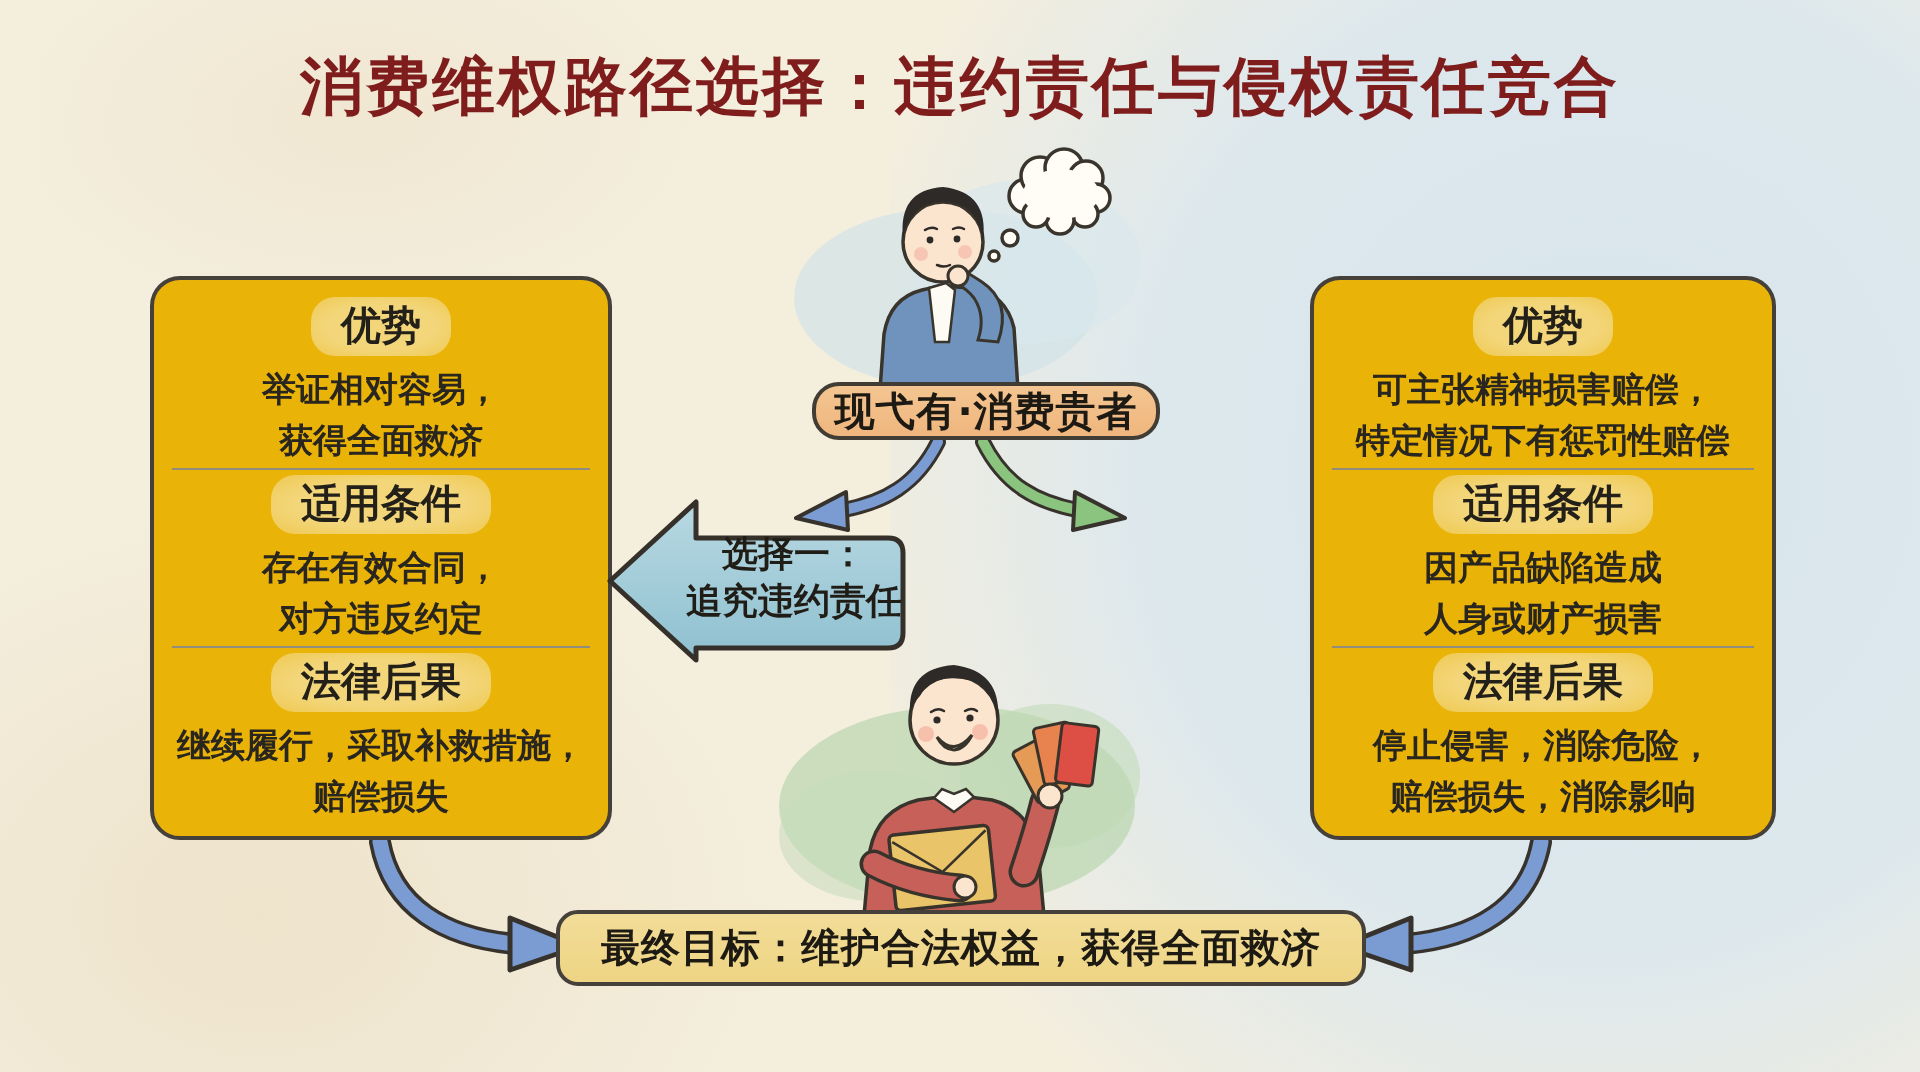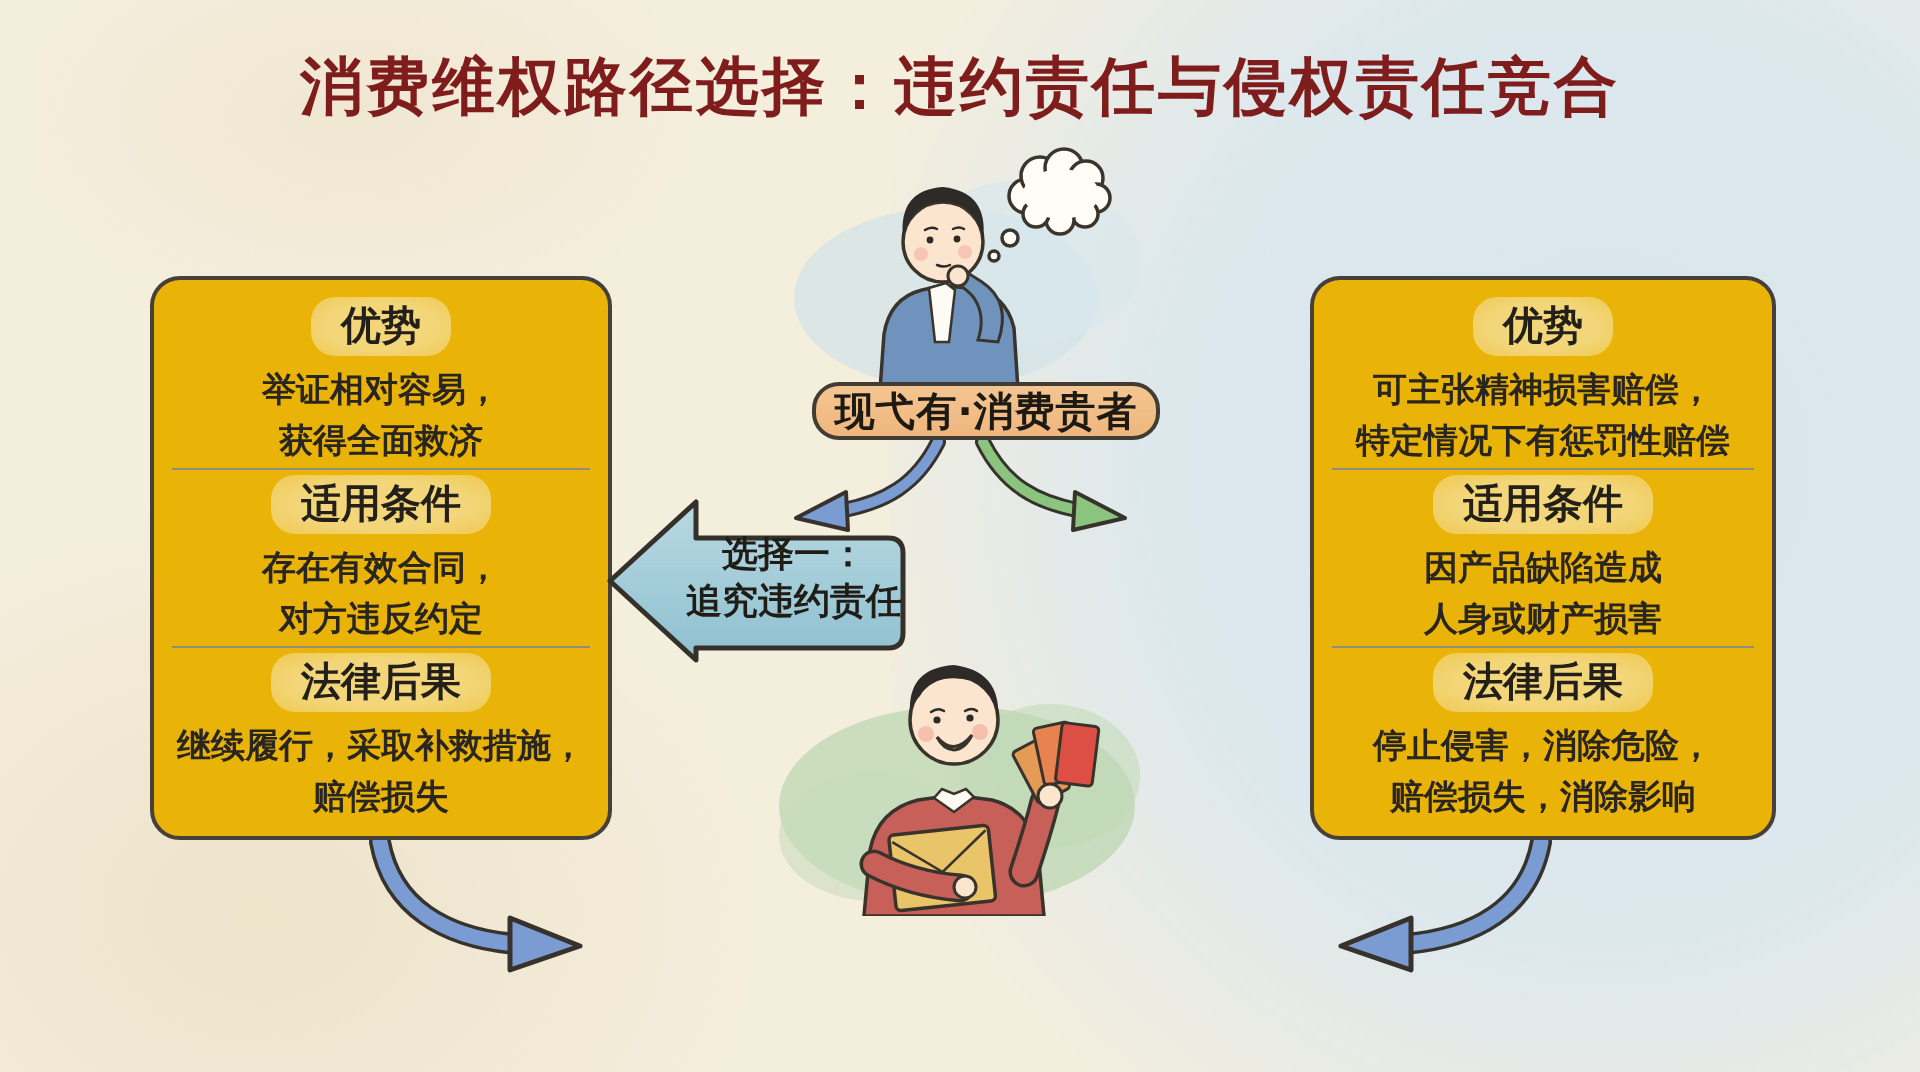--- a/index.html
+++ b/index.html
@@ -259,14 +259,15 @@
       </defs>
       <path d="M 6 95 L 92 16 L 92 52 L 284 52 Q 299 52 299 67 L 299 147 Q 299 162 284 162 L 92 162 L 92 174 Z" fill="url(#gradBlue)" stroke="#35312a" stroke-width="5" stroke-linejoin="round"></path>
     </svg>
     <div class="choice-text">
       <span>选择一：</span>
       <span>追究违约责任</span>
     </div>
   </div>
 
 
+  <div class="goal-banner">最终目标：维护合法权益，获得全面救济</div>
 
 </div>
 
 </body></html>

